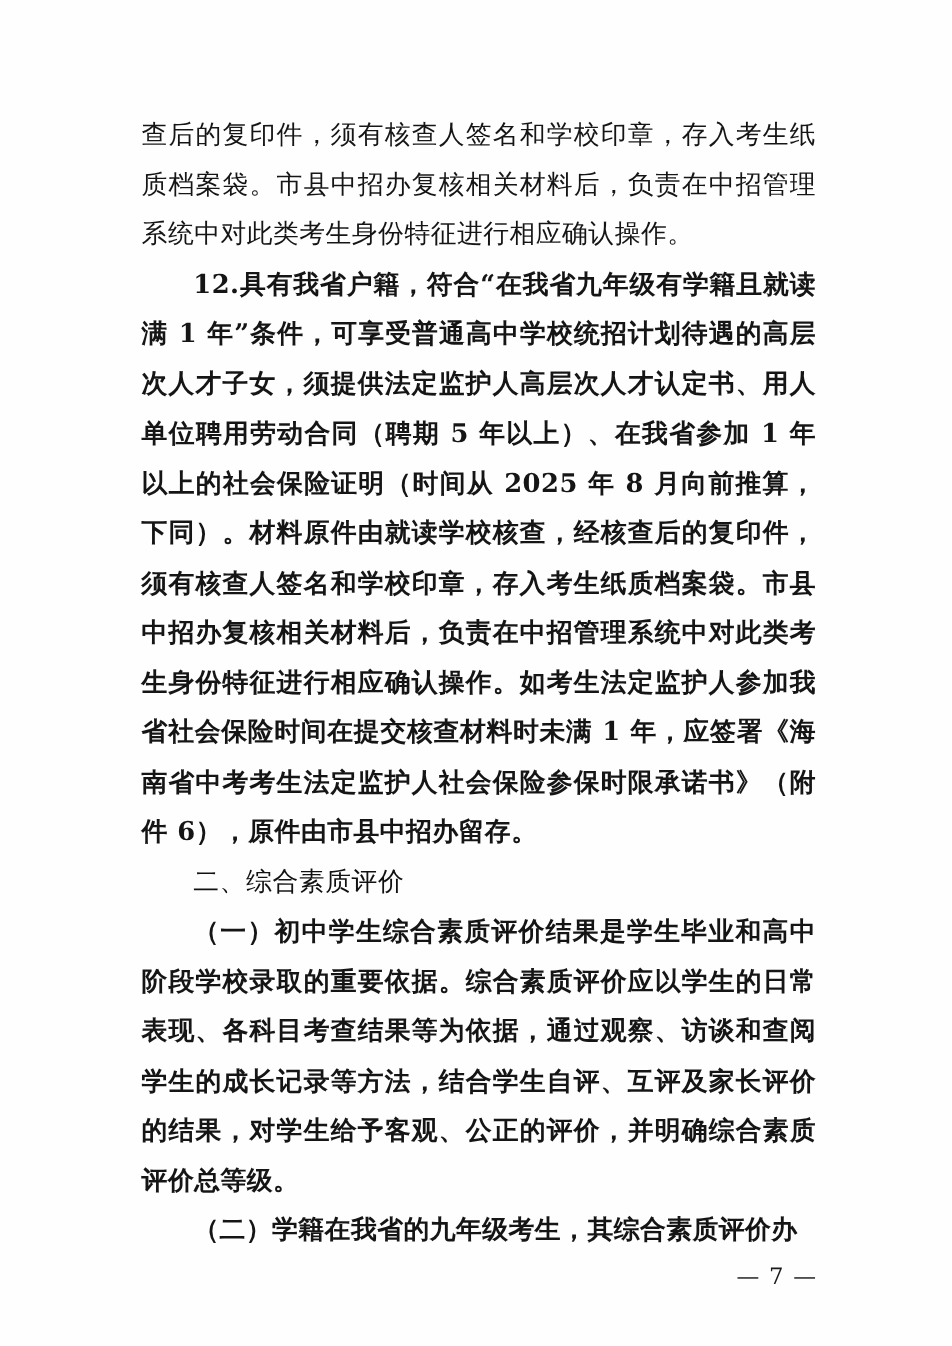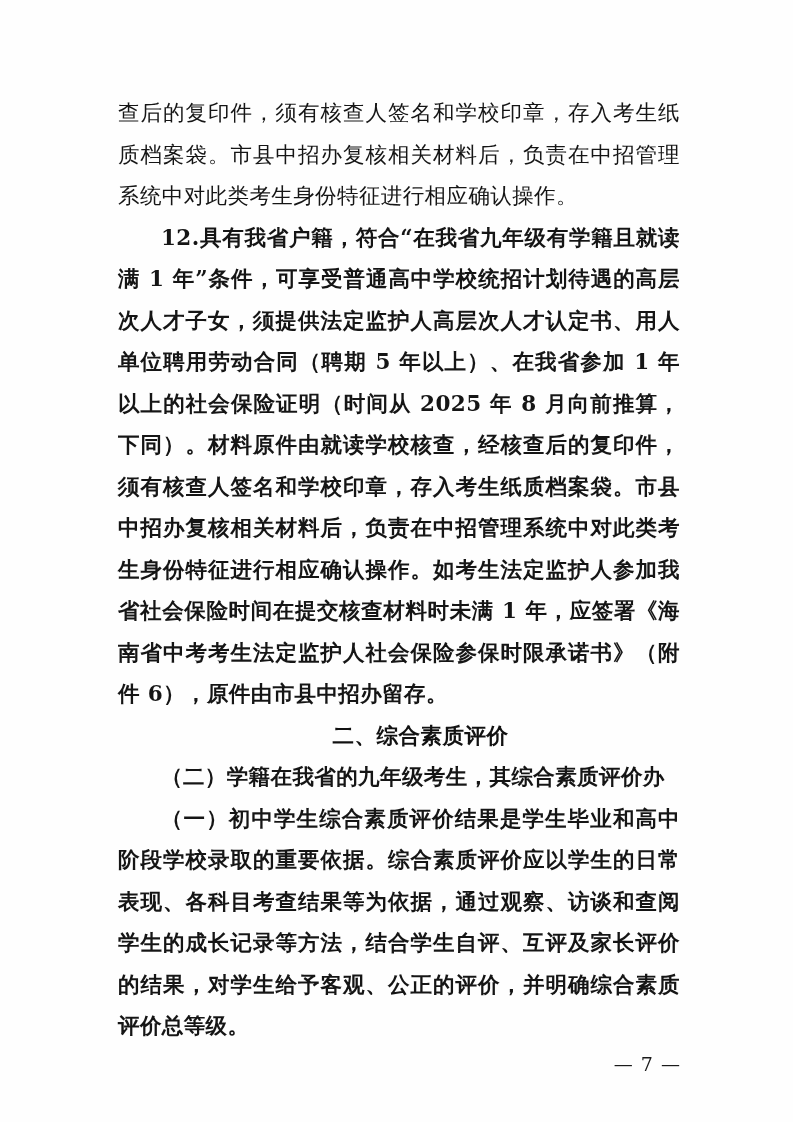--- a/index.html
+++ b/index.html
@@ -39,24 +39,23 @@
   .para.indent {
     text-indent: 43px;
     font-weight: bold;
   }
   .heading {
     font-size: 21.5px;
     line-height: 41.5px;
     margin: 0;
     text-indent: 43px;
     font-family: "DejaVu Sans", "Liberation Sans", sans-serif;
-    font-weight: 700;
+    font-weight: 400;
     color: #111111;
     letter-spacing: 0.5px;
-    text-align: center;
   }
   .footer {
     position: absolute;
     right: 112px;
     bottom: 47px;
     font-size: 19px;
     font-family: "DejaVu Serif", "Liberation Serif", serif;
     color: #1a1a1a;
     letter-spacing: 1px;
   }
@@ -66,20 +65,20 @@
 
 <div class="page">
   <div class="content">
 
     <p class="para">查后的复印件，须有核查人签名和学校印章，存入考生纸质档案袋。市县中招办复核相关材料后，负责在中招管理系统中对此类考生身份特征进行相应确认操作。</p>
 
     <p class="para indent">12.具有我省户籍，符合“在我省九年级有学籍且就读满 1 年”条件，可享受普通高中学校统招计划待遇的高层次人才子女，须提供法定监护人高层次人才认定书、用人单位聘用劳动合同（聘期 5 年以上）、在我省参加 1 年以上的社会保险证明（时间从 2025 年 8 月向前推算，下同）。材料原件由就读学校核查，经核查后的复印件，须有核查人签名和学校印章，存入考生纸质档案袋。市县中招办复核相关材料后，负责在中招管理系统中对此类考生身份特征进行相应确认操作。如考生法定监护人参加我省社会保险时间在提交核查材料时未满 1 年，应签署《海南省中考考生法定监护人社会保险参保时限承诺书》（附件 6），原件由市县中招办留存。</p>
 
     <p class="heading">二、综合素质评价</p>
 
+    <p class="para indent">（一）初中学生综合素质评价结果是学生毕业和高中阶段学校录取的重要依据。综合素质评价应以学生的日常表现、各科目考查结果等为依据，通过观察、访谈和查阅学生的成长记录等方法，结合学生自评、互评及家长评价的结果，对学生给予客观、公正的评价，并明确综合素质评价总等级。</p>
+
     <p class="para indent">（二）学籍在我省的九年级考生，其综合素质评价办</p>
-
-    <p class="para indent">（一）初中学生综合素质评价结果是学生毕业和高中阶段学校录取的重要依据。综合素质评价应以学生的日常表现、各科目考查结果等为依据，通过观察、访谈和查阅学生的成长记录等方法，结合学生自评、互评及家长评价的结果，对学生给予客观、公正的评价，并明确综合素质评价总等级。</p>
 
   </div>
 
   <div class="footer">— 7 —</div>
 </div>
 
 </body></html>

